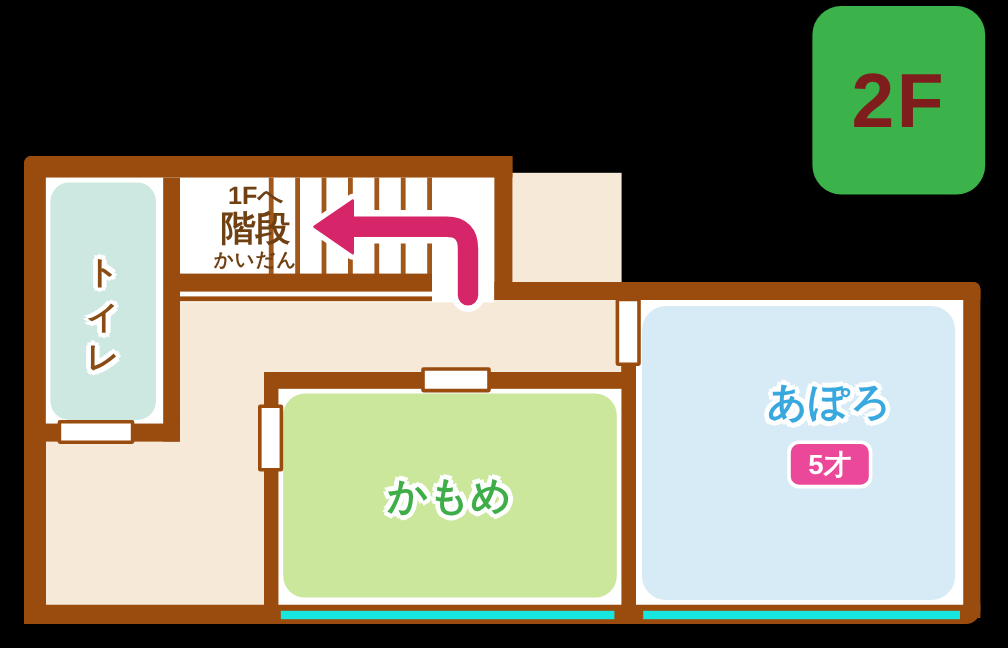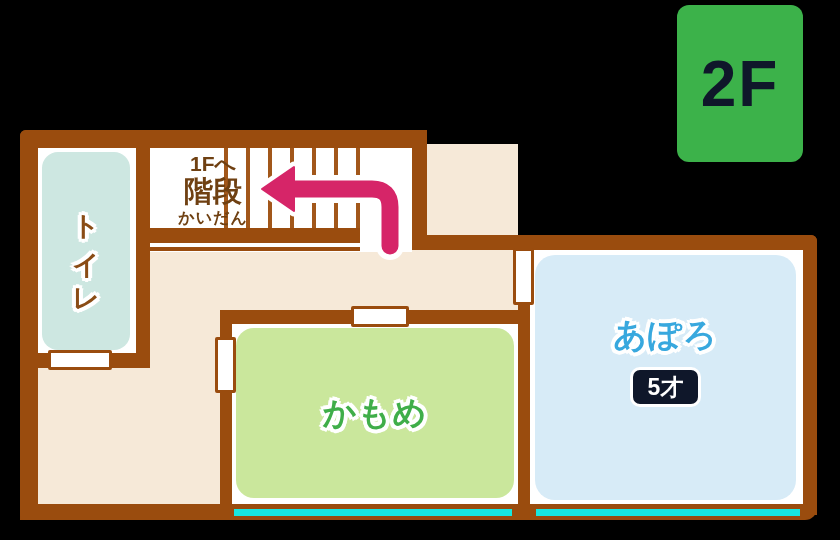--- a/index.html
+++ b/index.html
@@ -20,22 +20,22 @@
   .room-label{
     position:absolute;display:flex;flex-direction:column;align-items:center;
     justify-content:center;gap:9px;
   }
   .room-name{font-size:33px;font-weight:bold;letter-spacing:1px;}
   .age-badge{
     font-size:23px;font-weight:bold;color:#fff;padding:2px 15px;border-radius:10px;
     border:3px solid #fff;line-height:30px;
   }
   .floor-badge{
-    position:absolute;left:677px;top:5px;width:126px;height:157px;border-radius:12px;
-    background:#3cb24a;color:#0f172a;font-size:64px;font-weight:bold;
+    position:absolute;left:677px;top:5px;width:144px;height:157px;border-radius:24px;
+    background:#3cb24a;color:#7f1d1d;font-size:64px;font-weight:bold;
     display:flex;align-items:center;justify-content:center;letter-spacing:2px;
   }
   .stair-text{
     position:absolute;left:158px;top:153px;width:110px;text-align:center;
     color:#6f4012;font-weight:bold;line-height:1.0;
   }
   .stair-text .l1{font-size:21px;margin-bottom:3px;}
   .stair-text .l2{font-size:29px;margin-bottom:4px;}
   .stair-text .l3{font-size:16px;letter-spacing:1px;font-family:Liberation Serif, serif;}
   .toilet-label{
@@ -104,20 +104,20 @@
     <path d="M390,246 L390,207 Q390,189 372,189 L292,189" fill="none" stroke="#d62568" stroke-width="17" stroke-linecap="round" stroke-linejoin="round"></path>
     <polygon points="262,189 294,167 294,211" fill="#d62568" stroke="#d62568" stroke-width="2" stroke-linejoin="round"></polygon>
   </svg>
 
   <div class="toilet-label outline-w">トイレ</div>
 
   <div class="room-label" style="left:236px;top:328px;width:278px;height:170px;">
     <div class="room-name outline-w" style="color:#3fae49;text-align:right;">かもめ</div>
   </div>
 
-  <div class="room-label" style="left:535px;top:255px;width:261px;height:210px;text-align:center;">
+  <div class="room-label" style="left:561px;top:255px;width:261px;height:210px;text-align:center;">
     <div class="room-name outline-w" style="color:#38a8de;">あぽろ</div>
-    <div class="age-badge" style="background:#0f172a;">5才</div>
+    <div class="age-badge" style="background:#ec4899;">5才</div>
   </div>
 
   <div class="floor-badge">2F</div>
 
 </div>
 
 </body></html>

